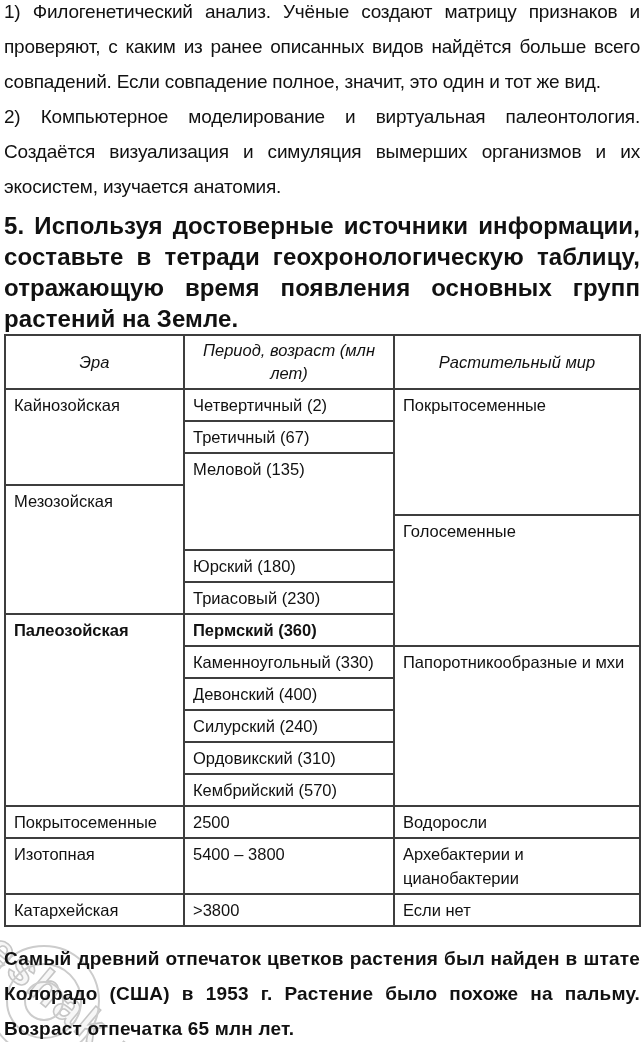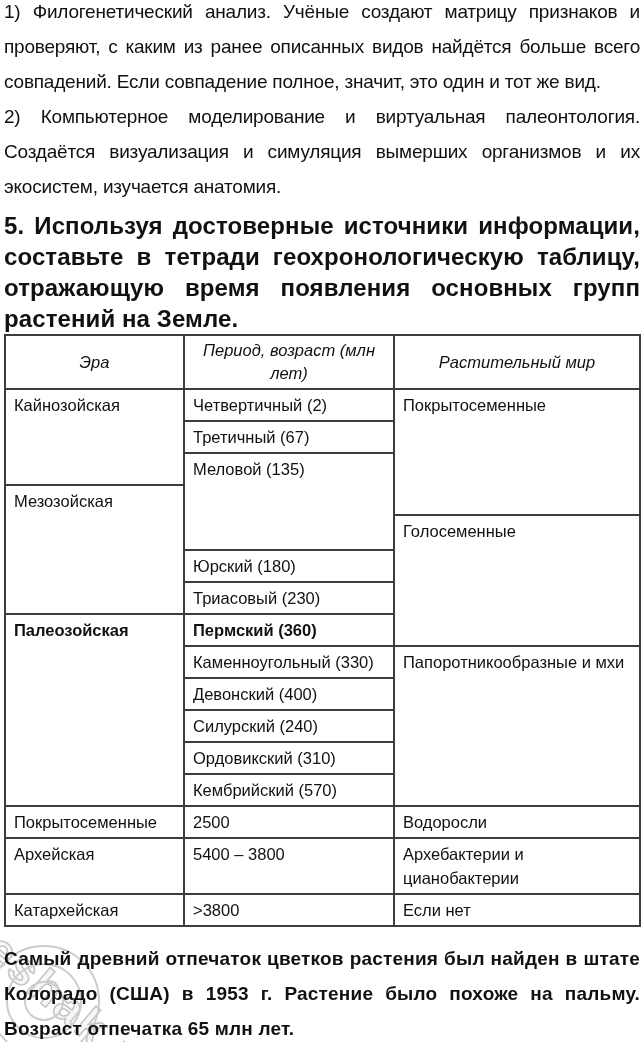--- a/index.html
+++ b/index.html
@@ -160,21 +160,21 @@
         </tr>
         <tr style="height: 27px;">
           <td>Кембрийский (570)</td>
         </tr>
         <tr style="height: 27px;">
           <td>Покрытосеменные</td>
           <td>2500</td>
           <td>Водоросли</td>
         </tr>
         <tr style="height: 54px;">
-          <td>Архейская</td>
+          <td>Изотопная</td>
           <td>5400 – 3800</td>
           <td>Архебактерии и цианобактерии</td>
         </tr>
         <tr style="height: 27px;">
           <td>Катархейская</td>
           <td>&gt;3800</td>
           <td>Если нет</td>
         </tr>
       </tbody>
   </table>

